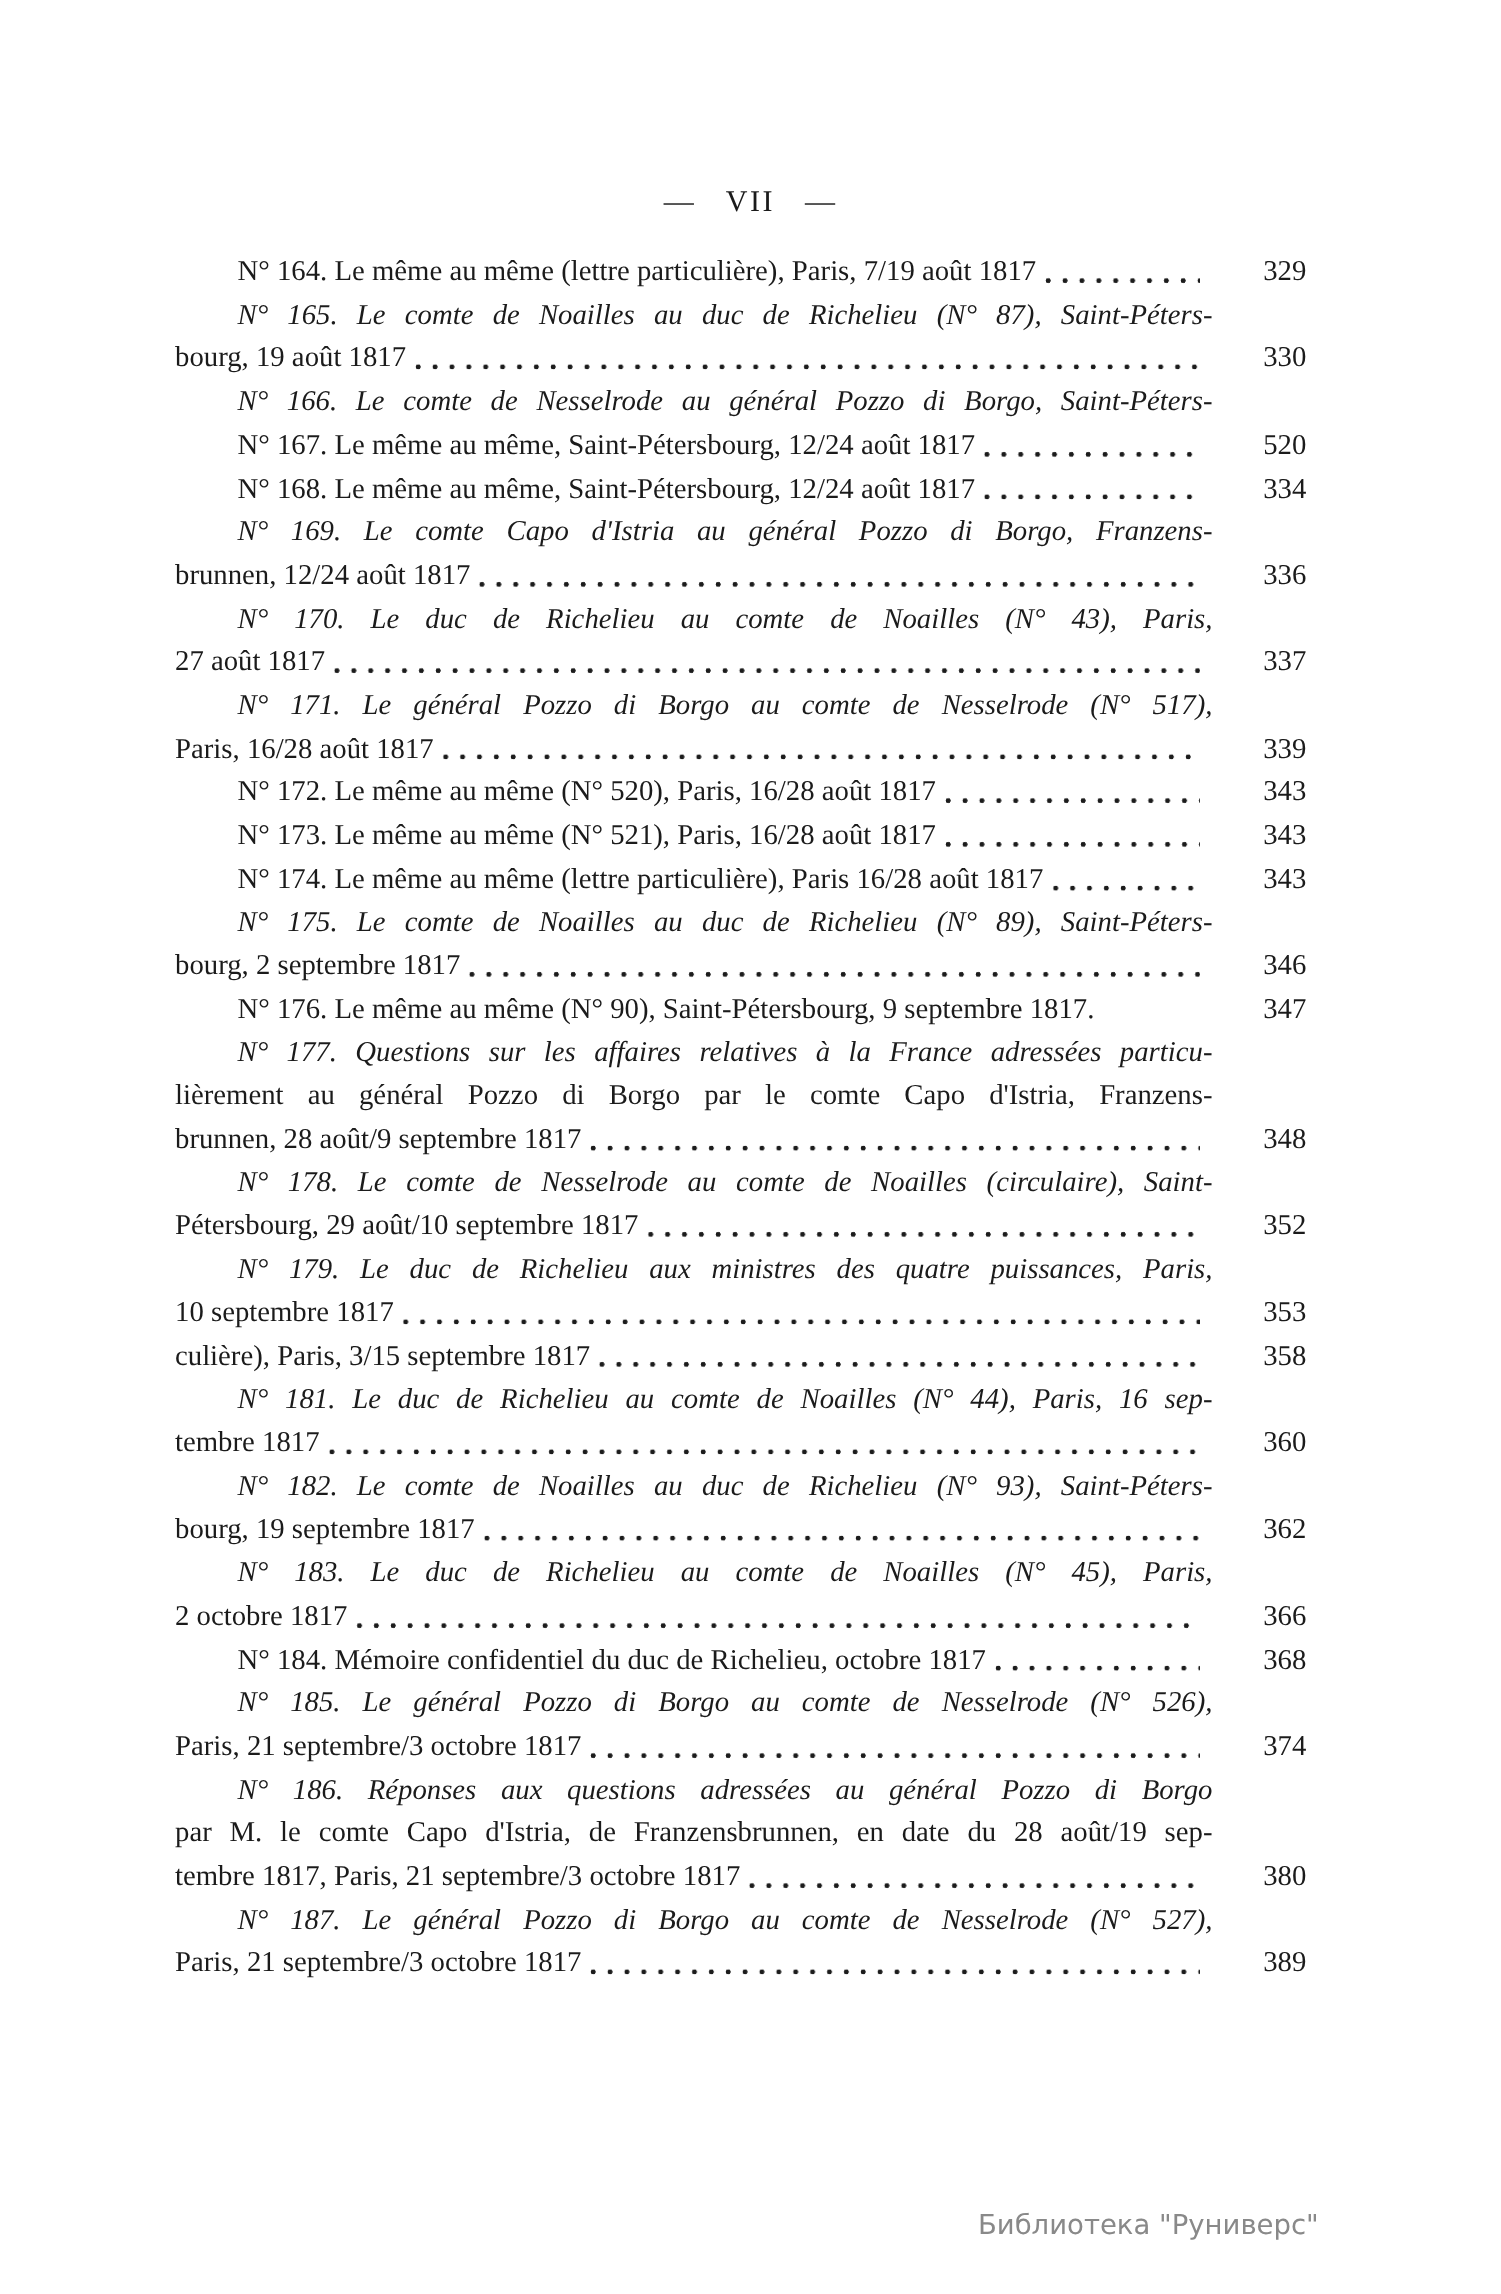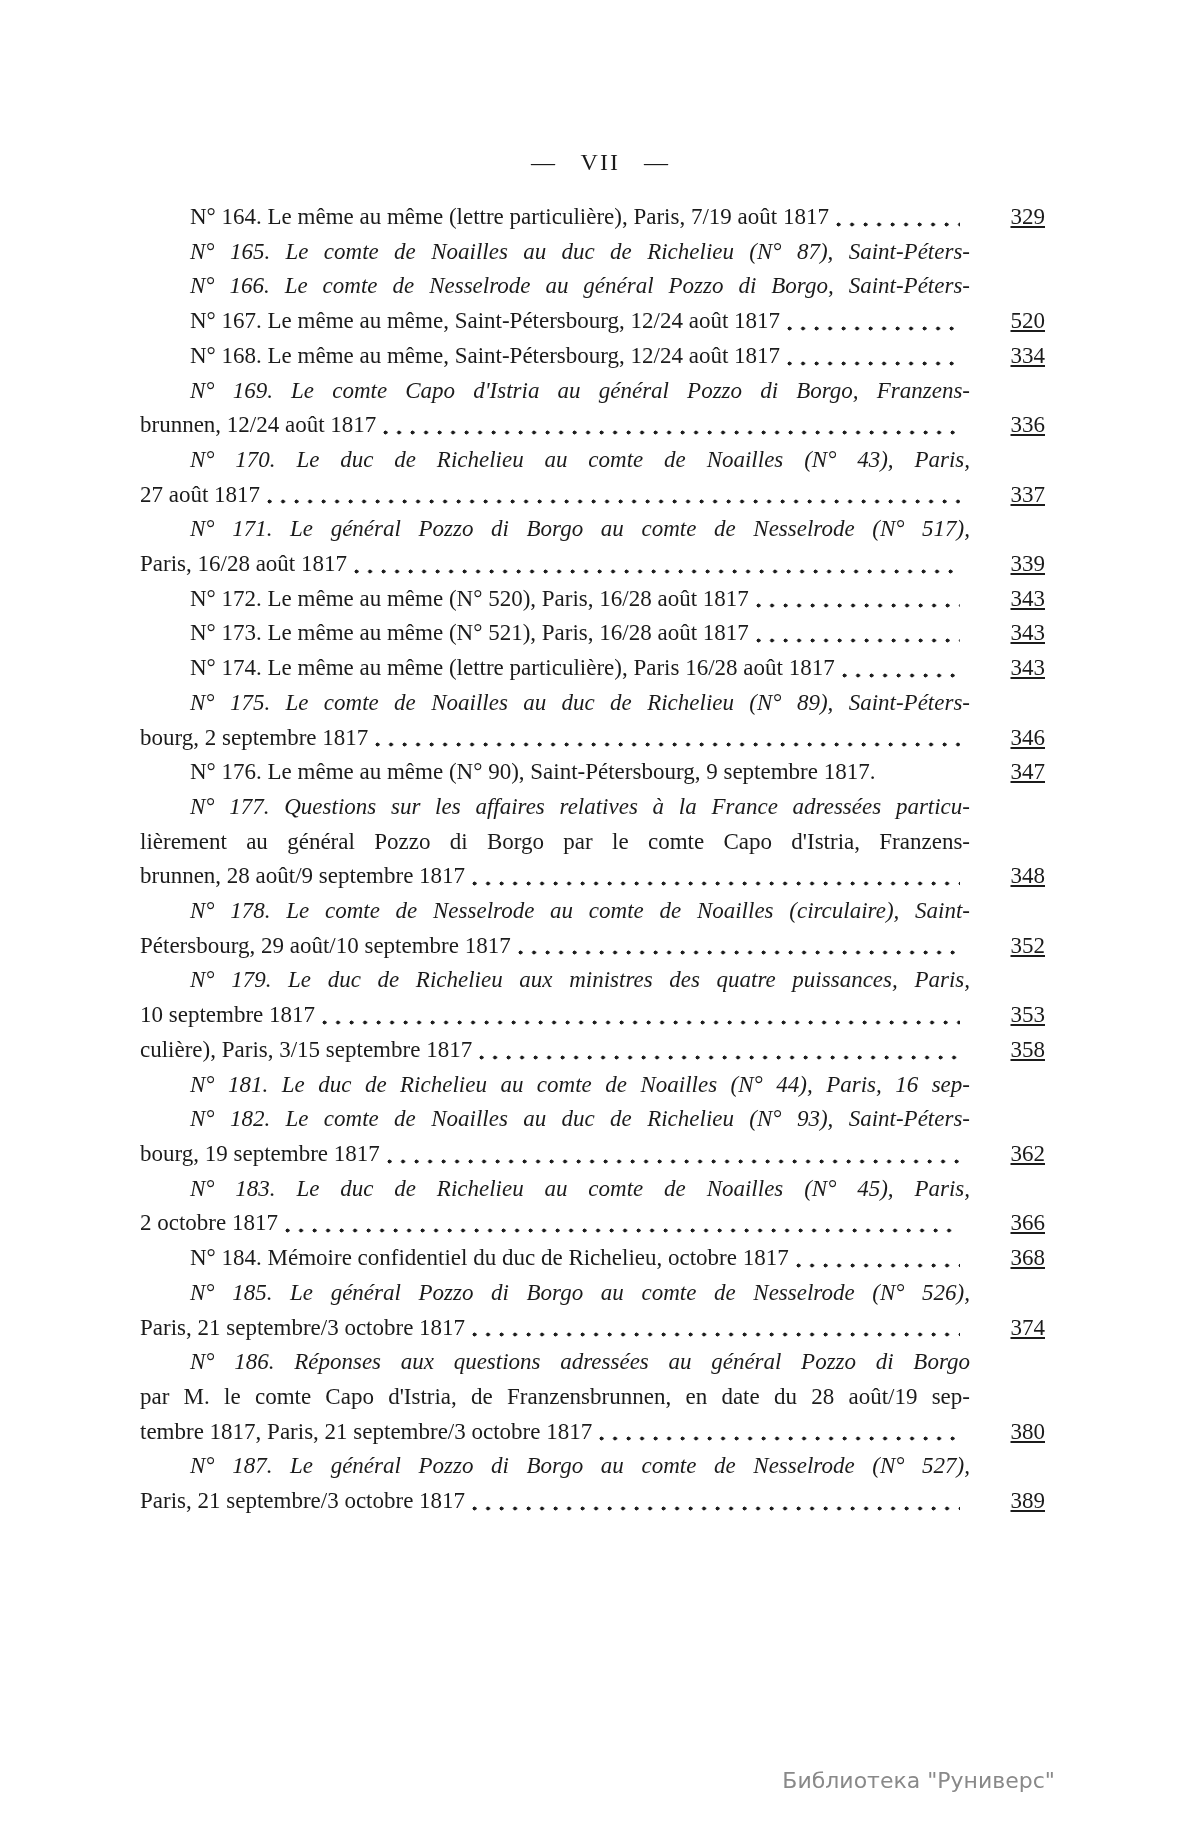--- a/index.html
+++ b/index.html
@@ -38,41 +38,46 @@
   .t { flex: none; white-space: nowrap; }
   .leader { flex: 1 1 auto; margin: 0 10px 8px 7px; min-width: 12px; }
   .leader.dots {
     align-self: flex-end;
     height: 5px;
     background-image: radial-gradient(circle at 2.5px 2.5px, var(--dot, #1c1c1c) 1.8px, transparent 2.2px);
     background-size: 13.5px 5px;
     background-repeat: repeat-x;
     background-position: left bottom;
   }
-  .pg { flex: none; width: 75px; text-align: right; text-decoration: underline; }
+  .pg { flex: none; width: 75px; text-align: right; }
   .watermark {
     position: absolute; top: 1768px; right: 146px;
     font-family: "DejaVu Sans", sans-serif;
     font-size: 22px; line-height: 26px;
     color: var(--wm, #898989);
   }
 </style>
 </head>
 <body>
 
 <div class="page">
   <div class="folio">— VII —</div>
 
   <div class="toc">
       <div class="line flexr ind">
         <span class="t">N° 164. Le même au même (lettre particulière), Paris, 7/19 août 1817</span>
         <span class="leader dots"></span>
         <span class="pg">329</span>
       </div>
       <div class="line fill ind">N° 165. Le comte de Noailles au duc de Richelieu (N° 87), Saint-Péters-</div>
+      <div class="line flexr">
+        <span class="t">bourg, 19 août 1817</span>
+        <span class="leader dots"></span>
+        <span class="pg">330</span>
+      </div>
       <div class="line fill ind">N° 166. Le comte de Nesselrode au général Pozzo di Borgo, Saint-Péters-</div>
       <div class="line flexr ind">
         <span class="t">N° 167. Le même au même, Saint-Pétersbourg, 12/24 août 1817</span>
         <span class="leader dots"></span>
         <span class="pg">520</span>
       </div>
       <div class="line flexr ind">
         <span class="t">N° 168. Le même au même, Saint-Pétersbourg, 12/24 août 1817</span>
         <span class="leader dots"></span>
         <span class="pg">334</span>
@@ -139,20 +144,25 @@
         <span class="t">10 septembre 1817</span>
         <span class="leader dots"></span>
         <span class="pg">353</span>
       </div>
       <div class="line flexr">
         <span class="t">culière), Paris, 3/15 septembre 1817</span>
         <span class="leader dots"></span>
         <span class="pg">358</span>
       </div>
       <div class="line fill ind">N° 181. Le duc de Richelieu au comte de Noailles (N° 44), Paris, 16 sep-</div>
+      <div class="line flexr">
+        <span class="t">tembre 1817</span>
+        <span class="leader dots"></span>
+        <span class="pg">360</span>
+      </div>
       <div class="line fill ind">N° 182. Le comte de Noailles au duc de Richelieu (N° 93), Saint-Péters-</div>
       <div class="line flexr">
         <span class="t">bourg, 19 septembre 1817</span>
         <span class="leader dots"></span>
         <span class="pg">362</span>
       </div>
       <div class="line fill ind">N° 183. Le duc de Richelieu au comte de Noailles (N° 45), Paris,</div>
       <div class="line flexr">
         <span class="t">2 octobre 1817</span>
         <span class="leader dots"></span>

